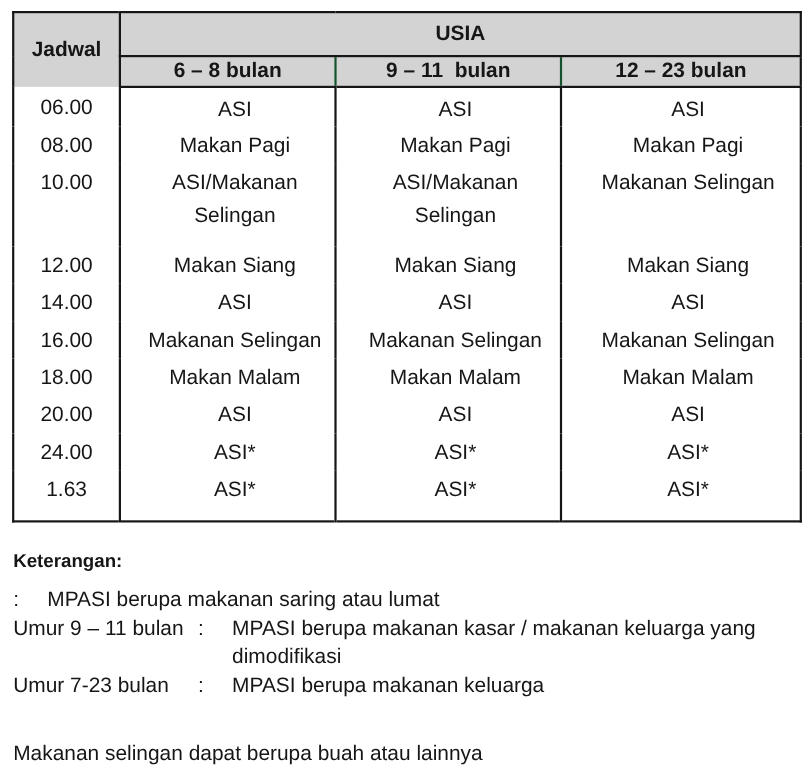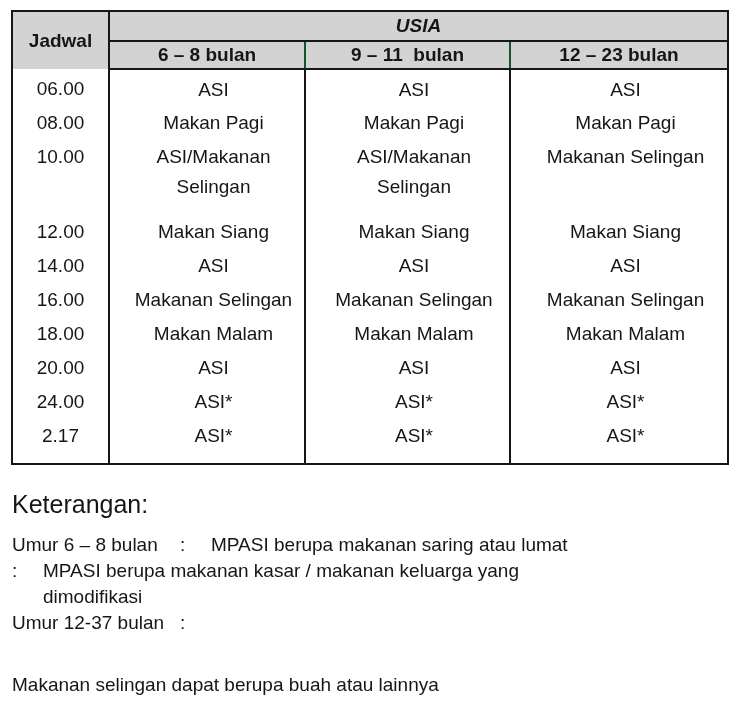--- a/index.html
+++ b/index.html
@@ -20,21 +20,21 @@
     border: 2px solid #161616;
   }
   table.schedule th, table.schedule td { font-size: 19px; }
   table.schedule thead th {
     background: #d3d3d3;
     font-weight: bold;
     text-align: center;
     vertical-align: middle;
   }
   th.corner-cell { width: 97px; border-right: 2px solid #161616; }
-  th.group-cell { height: 30px; border-bottom: 2px solid #161616; font-style: italic; }
+  th.group-cell { height: 40px; border-bottom: 2px solid #161616; }
   th.age-cell   { height: 28px; border-bottom: 2px solid #161616; }
   th.age-cell + th.age-cell { border-left: 2px solid #14532d; }
   th.age-cell { white-space: pre-wrap; margin-left: 40px; }
 
   tbody td {
     vertical-align: top;
     line-height: 30px;
     padding-top: 3px;
     height: 34px;
   }
@@ -52,22 +52,22 @@
   tbody tr:nth-child(3) td { padding-bottom: 12px; }   
   tbody tr:last-child td   { padding-bottom: 12px; }
 
   
   .footnote {
     margin: 14px 0 0 1px;
     font-size: 19px;
   }
   .keterangan-title {
     margin: 25px 0 0 1px;
-    font-size: 25px;
-    font-weight: normal;
+    font-size: 17px;
+    font-weight: bold;
   }
   .keterangan-list { margin: 13px 0 0 1px; }
   .note-row { display: flex; align-items: flex-start; line-height: 26px; font-size: 19px; }
   .note-label { width: 168px; flex: 0 0 168px; }
   .note-colon { width: 14px;  flex: 0 0 14px; }
   .note-text  { max-width: 500px; margin-left: 17px; }
 
   .closing-notes { margin: 15px 0 0 1px; }
   .closing-note { font-size: 19px; line-height: 26px; max-width: 700px; margin-top: 36px; }
 </style>
@@ -145,44 +145,45 @@
         <td class="menu-cell">ASI</td>
         <td class="menu-cell">ASI</td>
       </tr>
       <tr>
         <td class="time-cell">24.00</td>
         <td class="menu-cell">ASI*</td>
         <td class="menu-cell">ASI*</td>
         <td class="menu-cell">ASI*</td>
       </tr>
       <tr>
-        <td class="time-cell">2.17</td>
+        <td class="time-cell">1.63</td>
         <td class="menu-cell">ASI*</td>
         <td class="menu-cell">ASI*</td>
         <td class="menu-cell">ASI*</td>
       </tr>
     </tbody>
   </table>
 
 
   <div class="keterangan-title">Keterangan:</div>
 
   <div class="keterangan-list">
     <div class="note-row">
-      <span class="note-label">Umur 6 – 8 bulan</span>
       <span class="note-colon">:</span>
       <span class="note-text">MPASI berupa makanan saring atau lumat</span>
     </div>
     <div class="note-row">
+      <span class="note-label">Umur 9 – 11 bulan</span>
       <span class="note-colon">:</span>
       <span class="note-text">MPASI berupa makanan kasar / makanan keluarga yang dimodifikasi</span>
     </div>
     <div class="note-row">
-      <span class="note-label">Umur 12-37 bulan</span>
+      <span class="note-label">Umur 7-23 bulan</span>
       <span class="note-colon">:</span>
+      <span class="note-text">MPASI berupa makanan keluarga</span>
     </div>
   </div>
 
   <div class="closing-notes">
     <div class="closing-note">Makanan selingan dapat berupa buah atau lainnya</div>
     <div class="closing-note">Anak yang tidak mendapat ASI atau ASI donor diberikan susu formula bayi (0-12 bulan) atau susu formula pertumbuhan (1-3 tahun)</div>
   </div>
 
 </div>
 

